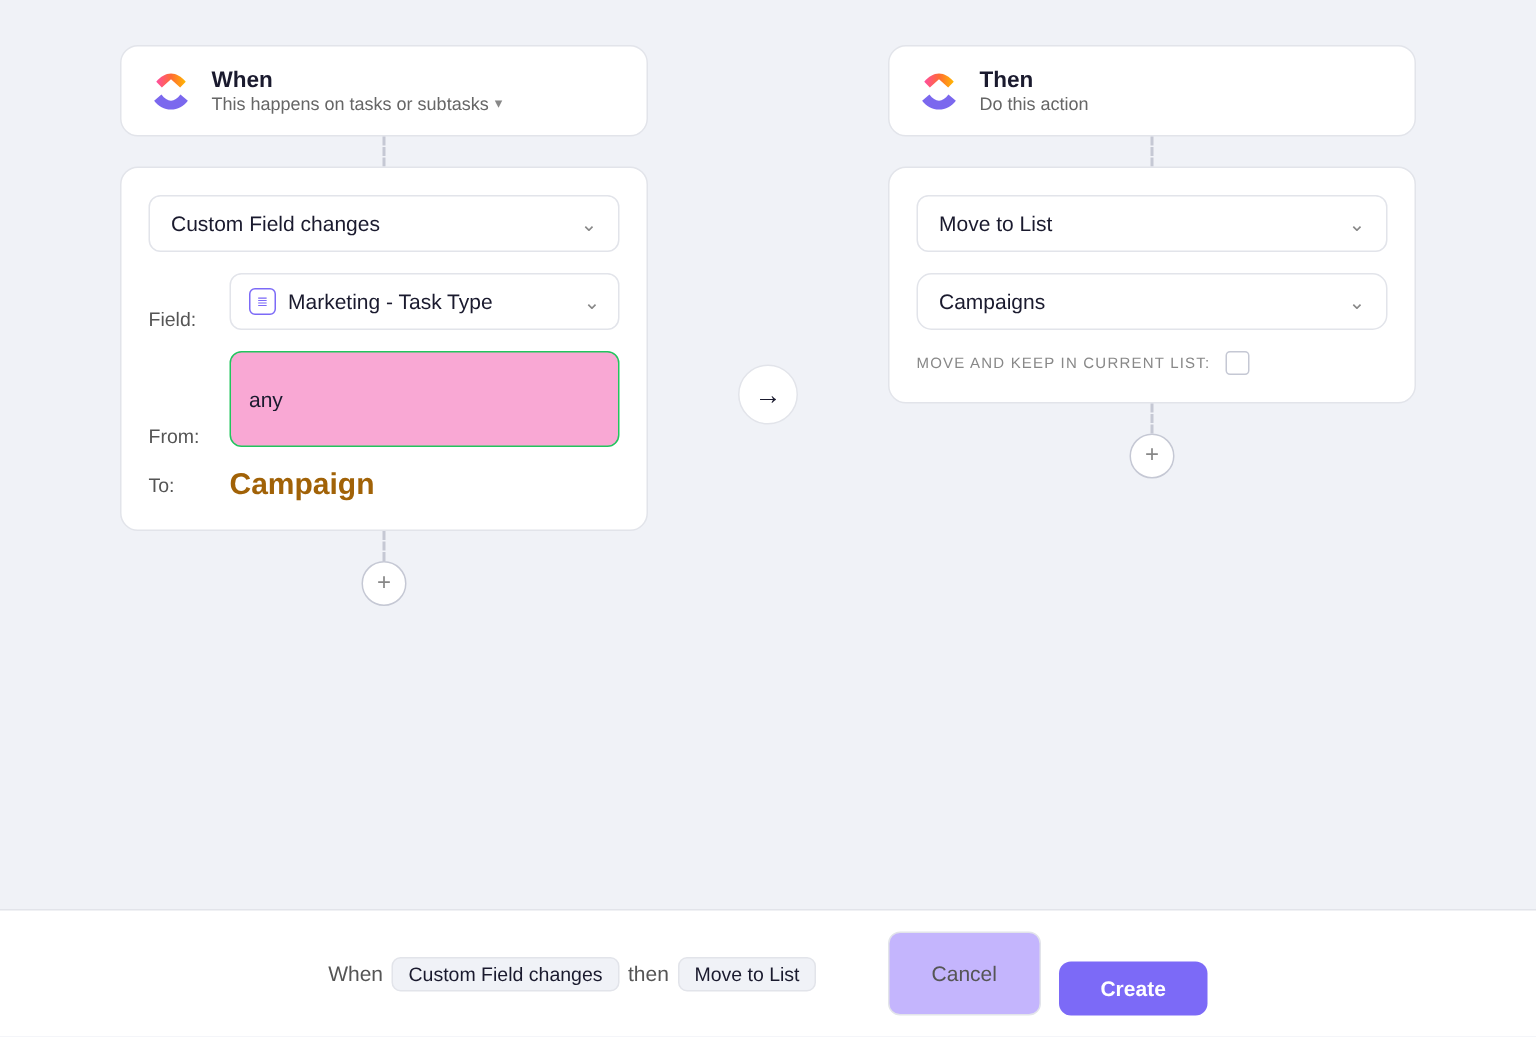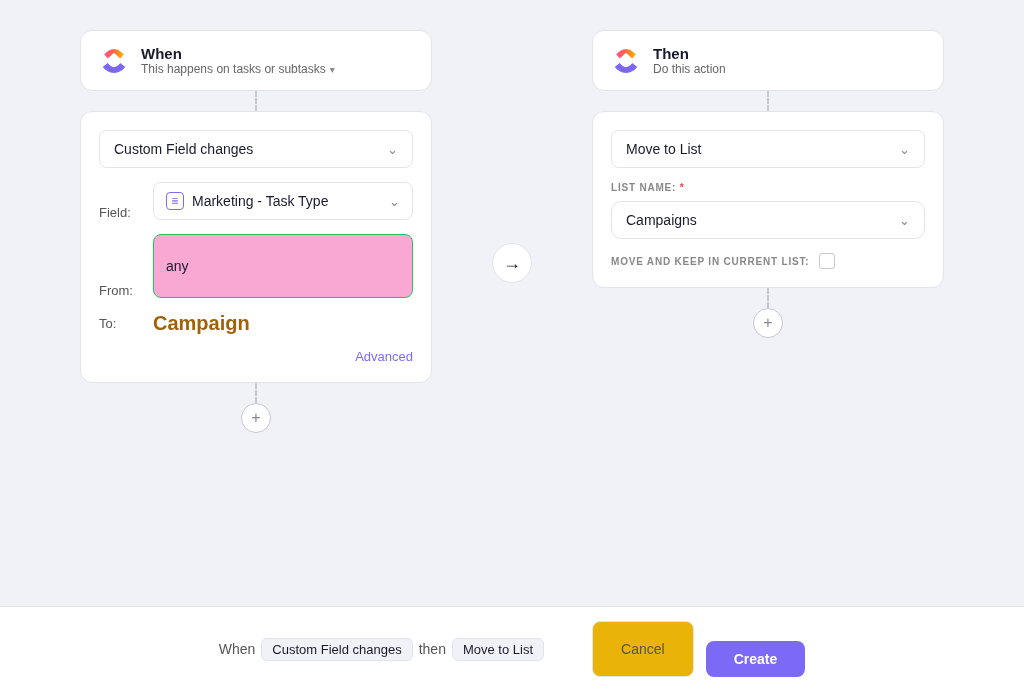--- a/index.html
+++ b/index.html
@@ -246,21 +246,21 @@
 
     .move-keep-row {
       display: flex;
       align-items: center;
       gap: 10px;
       margin-top: 14px;
     }
 
     .move-keep-label {
       font-size: 10px;
-      font-weight: 700;
+      font-weight: 400;
       color: #888;
       letter-spacing: 0.8px;
       text-transform: uppercase;
     }
 
     .checkbox-square {
       width: 16px;
       height: 16px;
       border: 1.5px solid #c5c8d4;
       border-radius: 3px;
@@ -306,21 +306,21 @@
     .bottom-actions {
       display: flex;
       gap: 12px;
       margin-left: 24px;
     }
 
     .btn-cancel {
       padding: 10px 28px;
       border-radius: 8px;
       border: 1px solid #e2e4ea;
-      background: #eab308;
+      background: #c4b5fd;
       font-size: 14px;
       color: #555;
       cursor: pointer;
       font-weight: 500;
     }
 
     .btn-create {
       padding: 10px 28px;
       border-radius: 8px;
       border: none;
@@ -400,21 +400,20 @@
         <div class="form-row">
           <span class="form-label">From:</span>
           <input class="form-input" type="text" value="any" style="">
         </div>
 
         <div class="to-row">
           <span class="to-label">To:</span>
           <span class="to-value">Campaign</span>
         </div>
 
-        <a class="advanced-link">Advanced</a>
       </div>
 
       <div class="dashed-connector"></div>
 
       <div class="plus-btn">+</div>
     </div>
 
     <div class="arrow-connector">
       <span>→</span>
     </div>
@@ -441,24 +440,20 @@
 
       <div class="dashed-connector"></div>
 
       <div class="content-card">
 
         <div class="select-field">
           <span>Move to List</span>
           <span class="chevron-icon">⌄</span>
         </div>
 
-        <div class="list-name-label">
-          <span>LIST NAME:</span>
-          <span class="required">*</span>
-        </div>
 
         <div class="select-field" style="margin-bottom: 0; border-radius: 10px;">
           <span>Campaigns</span>
           <span class="chevron-icon">⌄</span>
         </div>
 
         <div class="move-keep-row">
           <span class="move-keep-label">MOVE AND KEEP IN CURRENT LIST:</span>
           <div class="checkbox-square"></div>
         </div>

